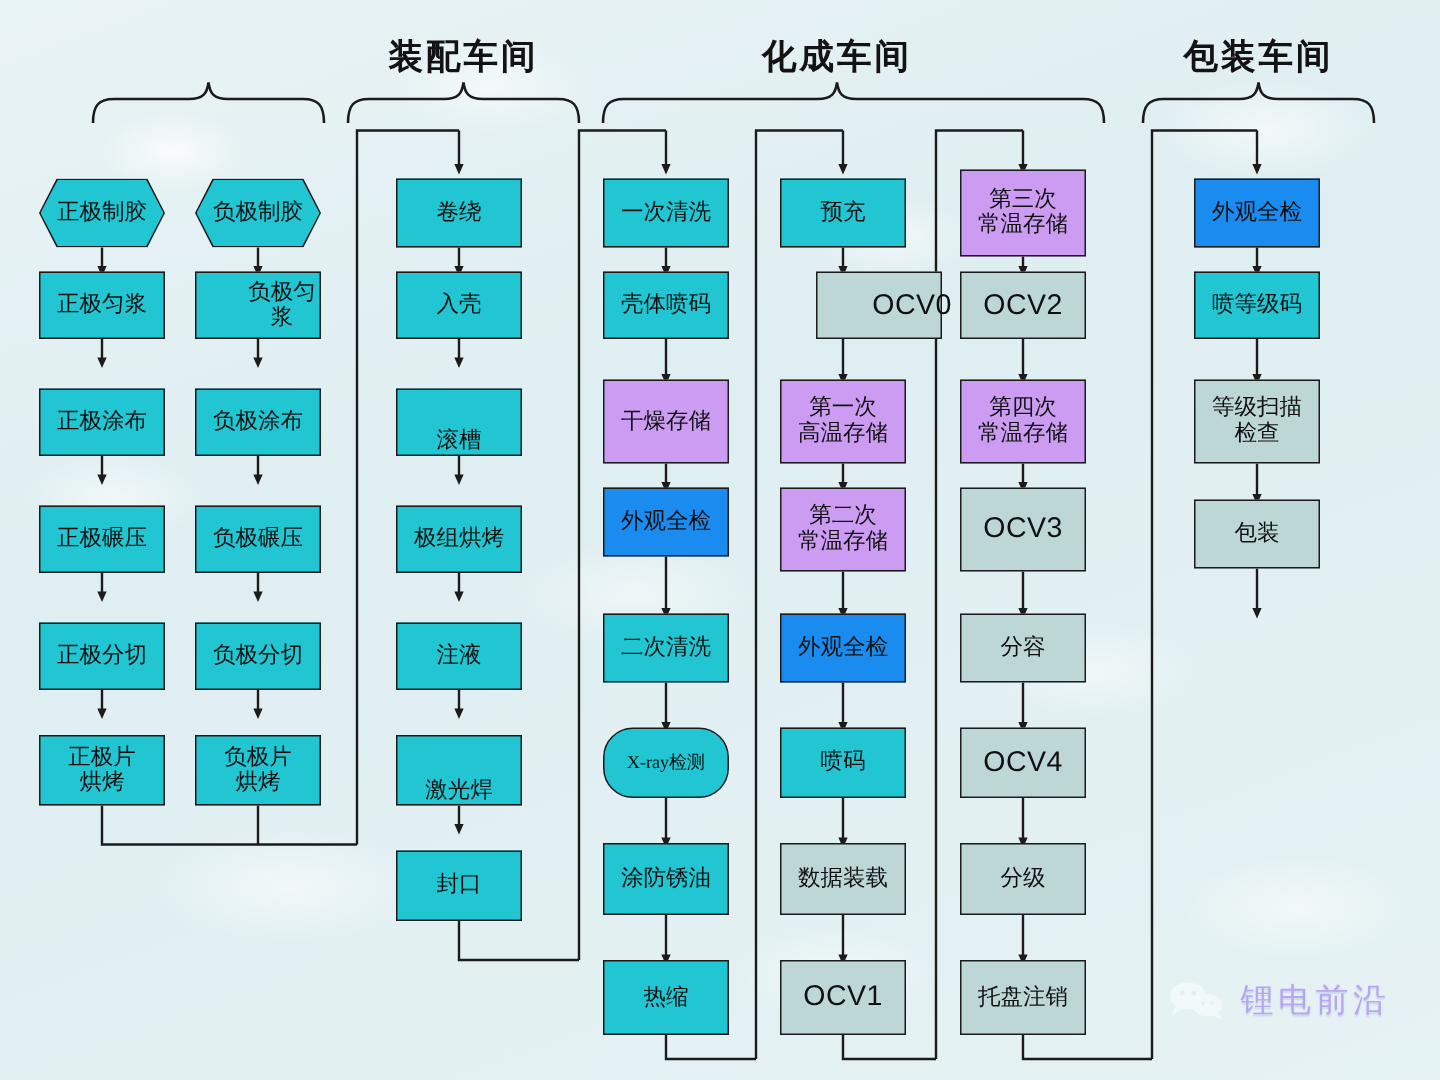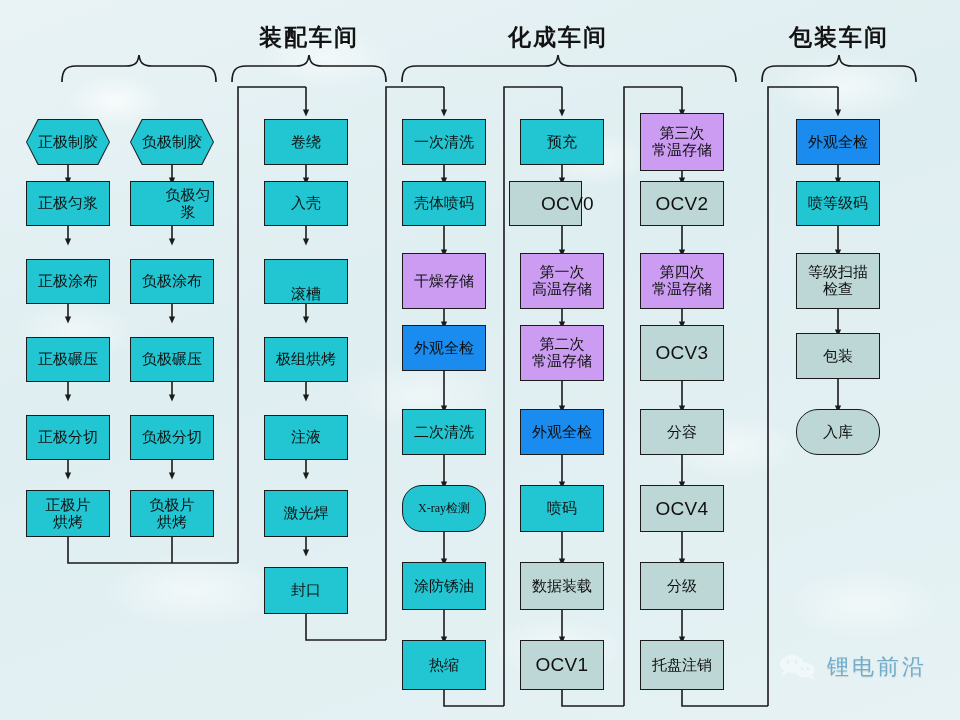--- a/index.html
+++ b/index.html
@@ -71,21 +71,21 @@
   }
 
   
   #watermark{
     position:absolute;left:778px;top:652px;
     display:flex;align-items:center;gap:9px;
     opacity:.5;pointer-events:none;
   }
   #watermark .wm-text{
     font-family:"Liberation Serif","DejaVu Serif",serif;
-    font-size:22px;color:#0369a1;letter-spacing:3px;
+    font-size:22px;color:#8b5cf6;letter-spacing:3px;
     text-shadow:0 1px 1px rgba(120,150,160,.55);
   }
 </style>
 </head>
 <body>
 
 <div id="bg"></div>
 
 <svg id="svg-layer" viewBox="0 0 960 720">
   <defs>
@@ -205,34 +205,34 @@
   <div class="node teal" style="left:130px;top:337px;width:84px;height:45px;"><span>负极碾压</span></div>
   <div class="node teal" style="left:130px;top:415px;width:84px;height:45px;"><span>负极分切</span></div>
   <div class="node teal" style="left:130px;top:490px;width:84px;height:47px;"><span>负极片
 烘烤</span></div>
 
   <div class="node teal" style="left:264px;top:119px;width:84px;height:46px;"><span>卷绕</span></div>
   <div class="node teal" style="left:264px;top:181px;width:84px;height:45px;"><span>入壳</span></div>
   <div class="node teal" style="left:264px;top:259px;width:84px;height:45px;align-items:flex-end;"><span>滚槽</span></div>
   <div class="node teal" style="left:264px;top:337px;width:84px;height:45px;"><span>极组烘烤</span></div>
   <div class="node teal" style="left:264px;top:415px;width:84px;height:45px;"><span>注液</span></div>
-  <div class="node teal" style="left:264px;top:490px;width:84px;height:47px;"><span>激光焊</span></div>
+  <div class="node teal" style="left:264px;top:490px;width:84px;height:47px;align-items:flex-end;"><span>激光焊</span></div>
   <div class="node teal" style="left:264px;top:567px;width:84px;height:47px;"><span>封口</span></div>
 
   <div class="node teal" style="left:402px;top:119px;width:84px;height:46px;"><span>一次清洗</span></div>
   <div class="node teal" style="left:402px;top:181px;width:84px;height:45px;"><span>壳体喷码</span></div>
   <div class="node purple" style="left:402px;top:253px;width:84px;height:56px;"><span>干燥存储</span></div>
   <div class="node blue" style="left:402px;top:325px;width:84px;height:46px;"><span>外观全检</span></div>
   <div class="node teal" style="left:402px;top:409px;width:84px;height:46px;"><span>二次清洗</span></div>
   <div class="node teal mix" style="left:402px;top:485px;width:84px;height:47px;"><span>X-ray检测</span></div>
   <div class="node teal" style="left:402px;top:562px;width:84px;height:48px;"><span>涂防锈油</span></div>
   <div class="node teal" style="left:402px;top:640px;width:84px;height:50px;"><span>热缩</span></div>
 
   <div class="node teal" style="left:520px;top:119px;width:84px;height:46px;"><span>预充</span></div>
-  <div class="node gray latin" style="left:509px;top:181px;width:73px;height:45px;padding-left:44px;"><span>OCV0</span></div>
+  <div class="node gray latin" style="left:544px;top:181px;width:84px;height:45px;padding-left:44px;"><span>OCV0</span></div>
   <div class="node purple" style="left:520px;top:253px;width:84px;height:56px;"><span>第一次
 高温存储</span></div>
   <div class="node purple" style="left:520px;top:325px;width:84px;height:56px;"><span>第二次
 常温存储</span></div>
   <div class="node blue" style="left:520px;top:409px;width:84px;height:46px;"><span>外观全检</span></div>
   <div class="node teal" style="left:520px;top:485px;width:84px;height:47px;"><span>喷码</span></div>
   <div class="node gray" style="left:520px;top:562px;width:84px;height:48px;"><span>数据装载</span></div>
   <div class="node gray latin" style="left:520px;top:640px;width:84px;height:50px;"><span>OCV1</span></div>
 
   <div class="node purple" style="left:640px;top:113px;width:84px;height:58px;"><span>第三次
@@ -244,21 +244,20 @@
   <div class="node gray" style="left:640px;top:409px;width:84px;height:46px;"><span>分容</span></div>
   <div class="node gray latin" style="left:640px;top:485px;width:84px;height:47px;"><span>OCV4</span></div>
   <div class="node gray" style="left:640px;top:562px;width:84px;height:48px;"><span>分级</span></div>
   <div class="node gray" style="left:640px;top:640px;width:84px;height:50px;"><span>托盘注销</span></div>
 
   <div class="node blue" style="left:796px;top:119px;width:84px;height:46px;"><span>外观全检</span></div>
   <div class="node teal" style="left:796px;top:181px;width:84px;height:45px;"><span>喷等级码</span></div>
   <div class="node gray" style="left:796px;top:253px;width:84px;height:56px;"><span>等级扫描
 检查</span></div>
   <div class="node gray" style="left:796px;top:333px;width:84px;height:46px;"><span>包装</span></div>
-  <div class="node stadium" style="left:796px;top:409px;width:84px;height:46px;"><span>入库</span></div>
 
 </div>
 
 <div id="watermark">
   <svg width="40" height="28" viewBox="0 0 40 28">
     <ellipse cx="14" cy="11" rx="12" ry="9" fill="#ffffff" opacity=".95"></ellipse>
     <path d="M6 18 L3 24 L10 20 Z" fill="#ffffff" opacity=".95"></path>
     <circle cx="10" cy="9" r="1.7" fill="#dceef2"></circle>
     <circle cx="18" cy="9" r="1.7" fill="#dceef2"></circle>
     <ellipse cx="27" cy="17" rx="10" ry="7.5" fill="#ffffff" opacity=".95"></ellipse>

